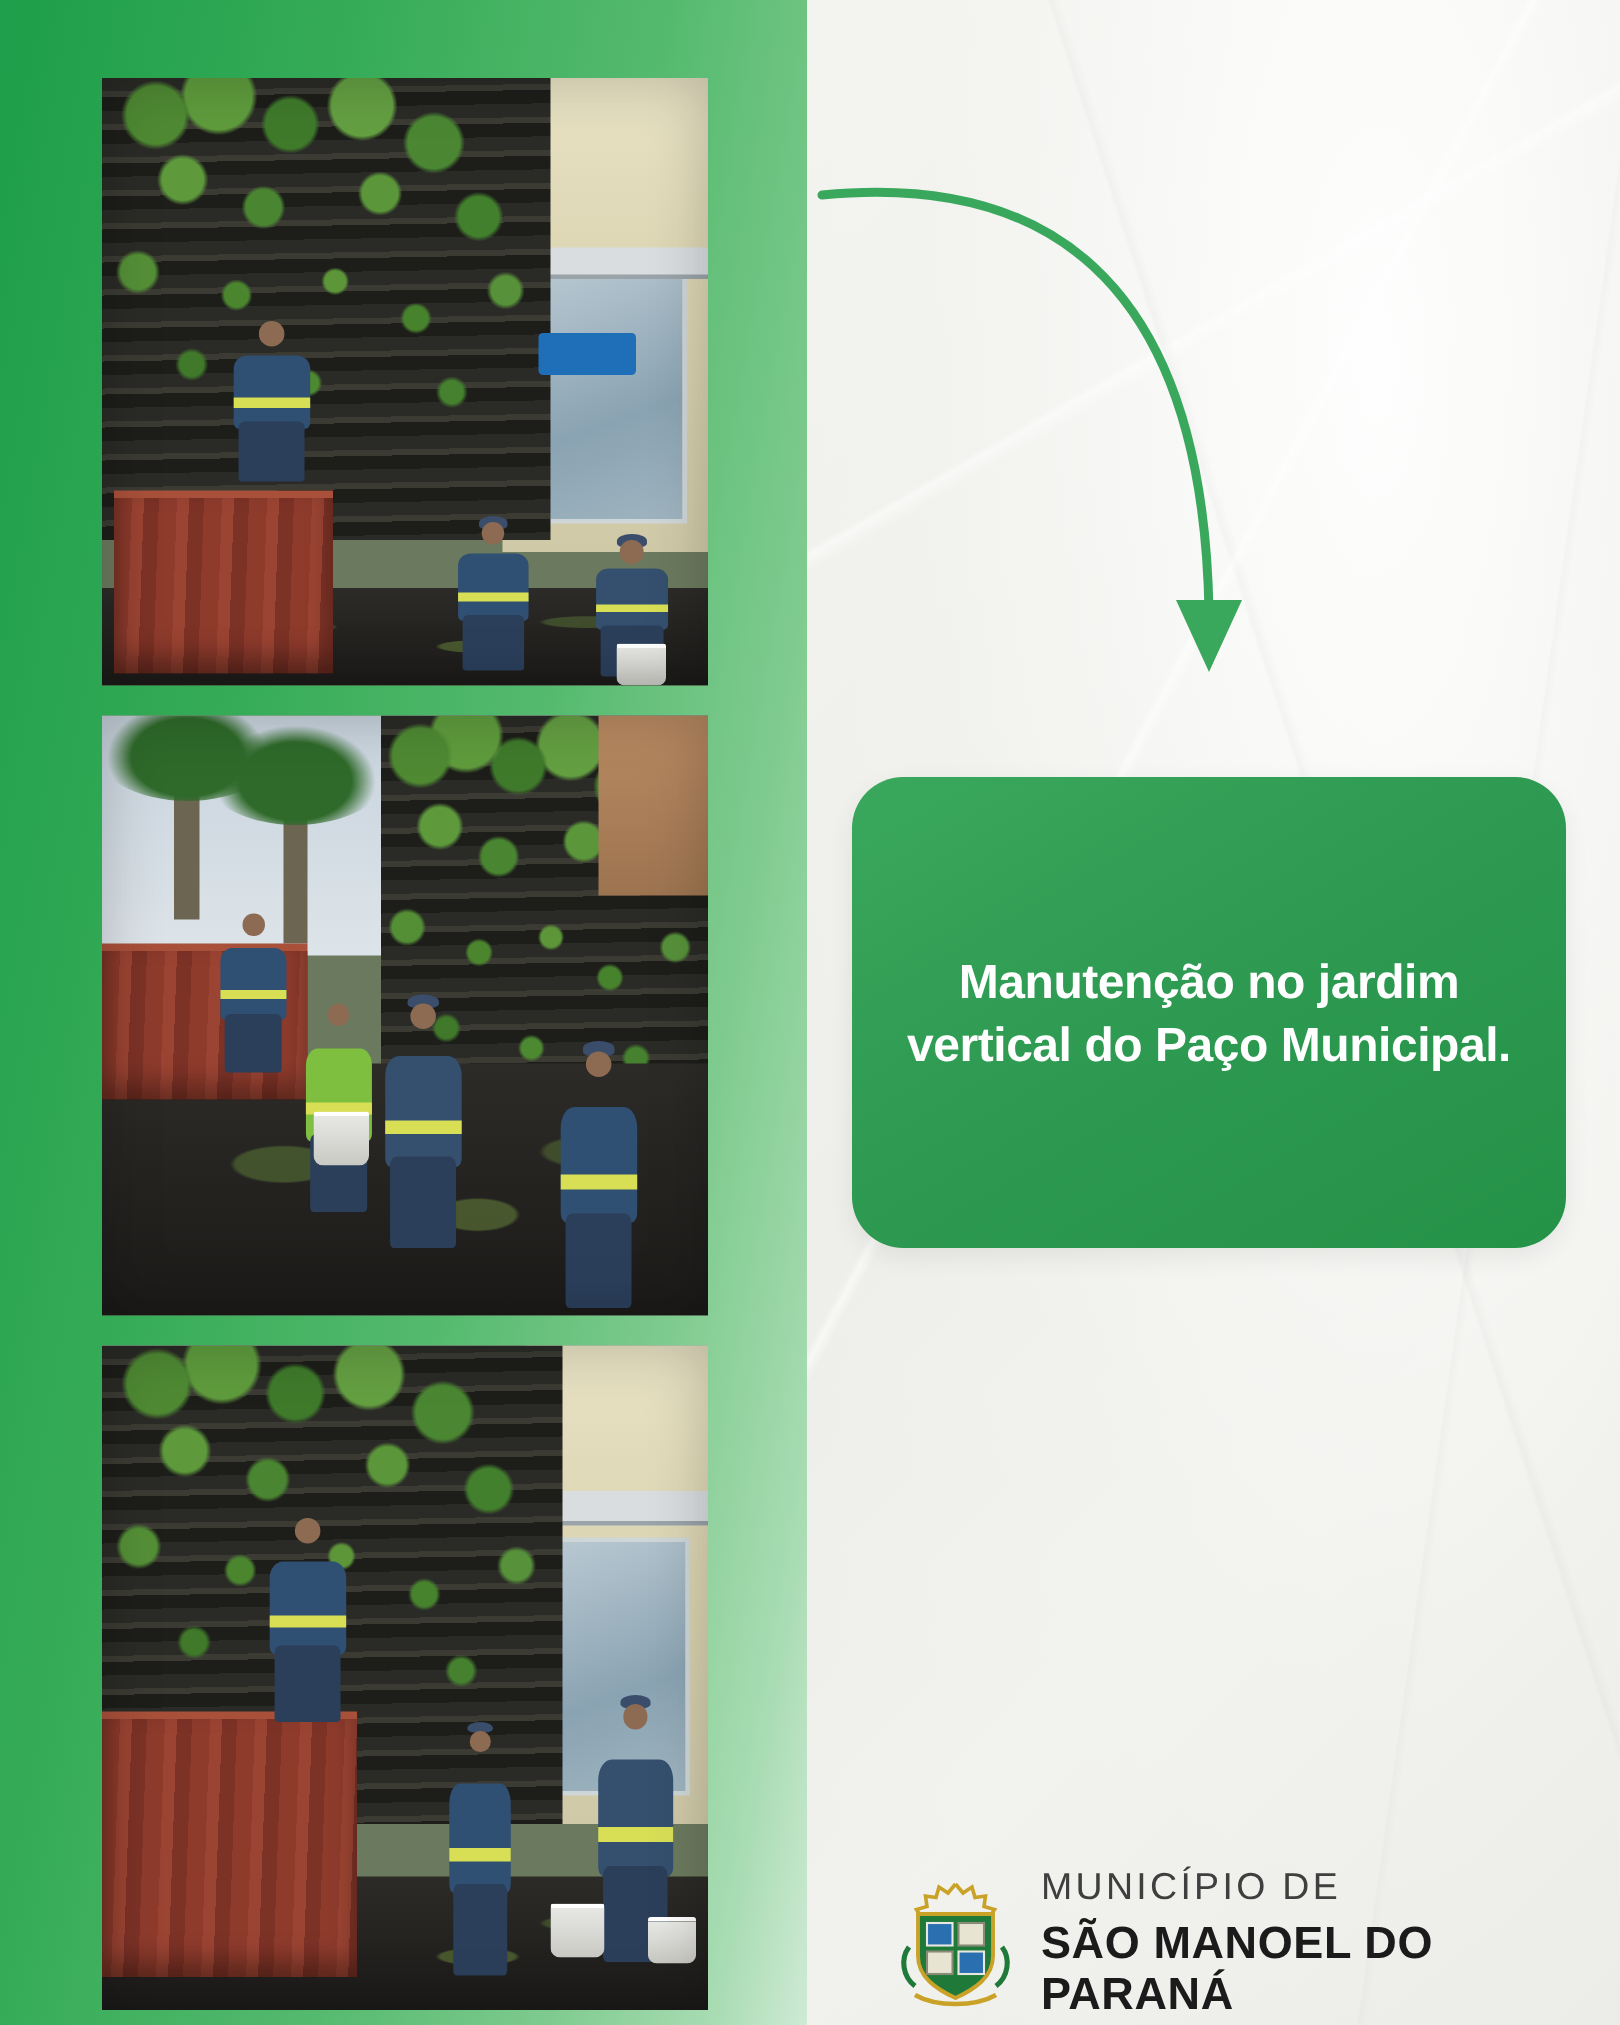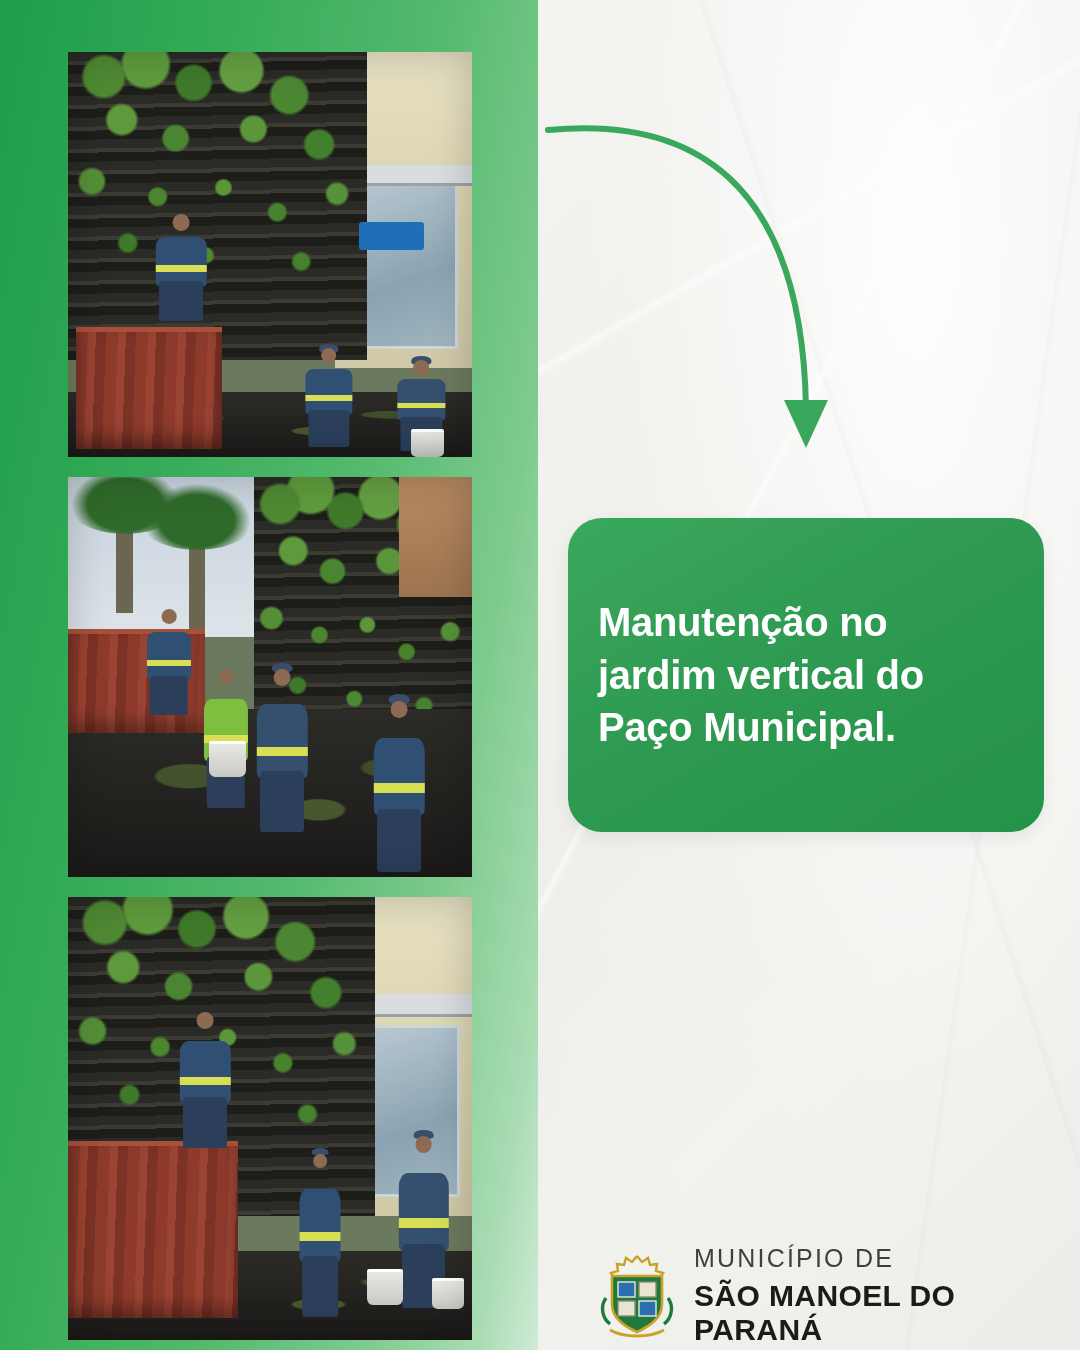--- a/index.html
+++ b/index.html
@@ -210,24 +210,24 @@
     border-radius: 34px;
     background: linear-gradient(150deg, #3aa85c 0%, #2e9a52 45%, #249247 100%);
     display: flex;
     align-items: center;
     justify-content: center;
     padding: 18px 30px;
     box-shadow: 0 6px 18px rgba(0,0,0,0.07);
   }
   .caption-text {
     color: #ffffff;
-    font-size: 40px;
+    font-size: 32px;
     line-height: 1.32;
     font-weight: 700;
-    text-align: left;
+    text-align: center;
     letter-spacing: -0.3px;
   }
 
   
   .footer {
     position: absolute;
     left: 596px; top: 1252px;
     width: 440px; height: 86px;
     display: flex;
     align-items: center;

